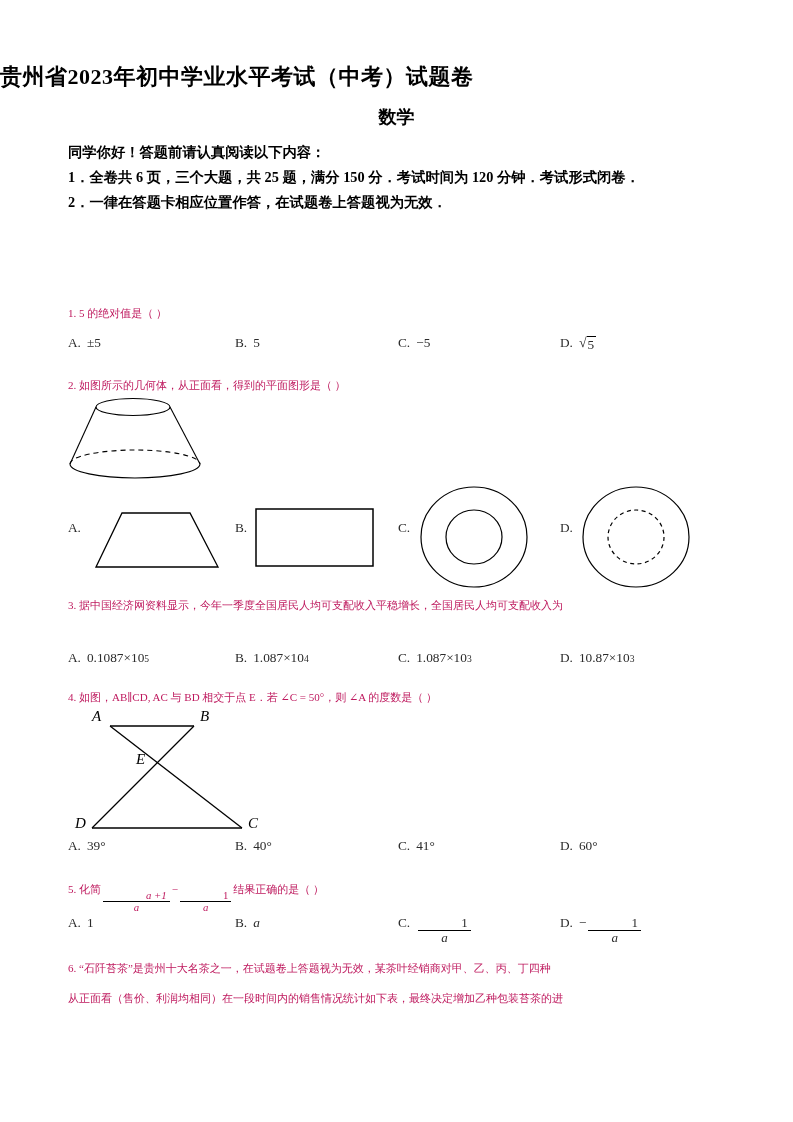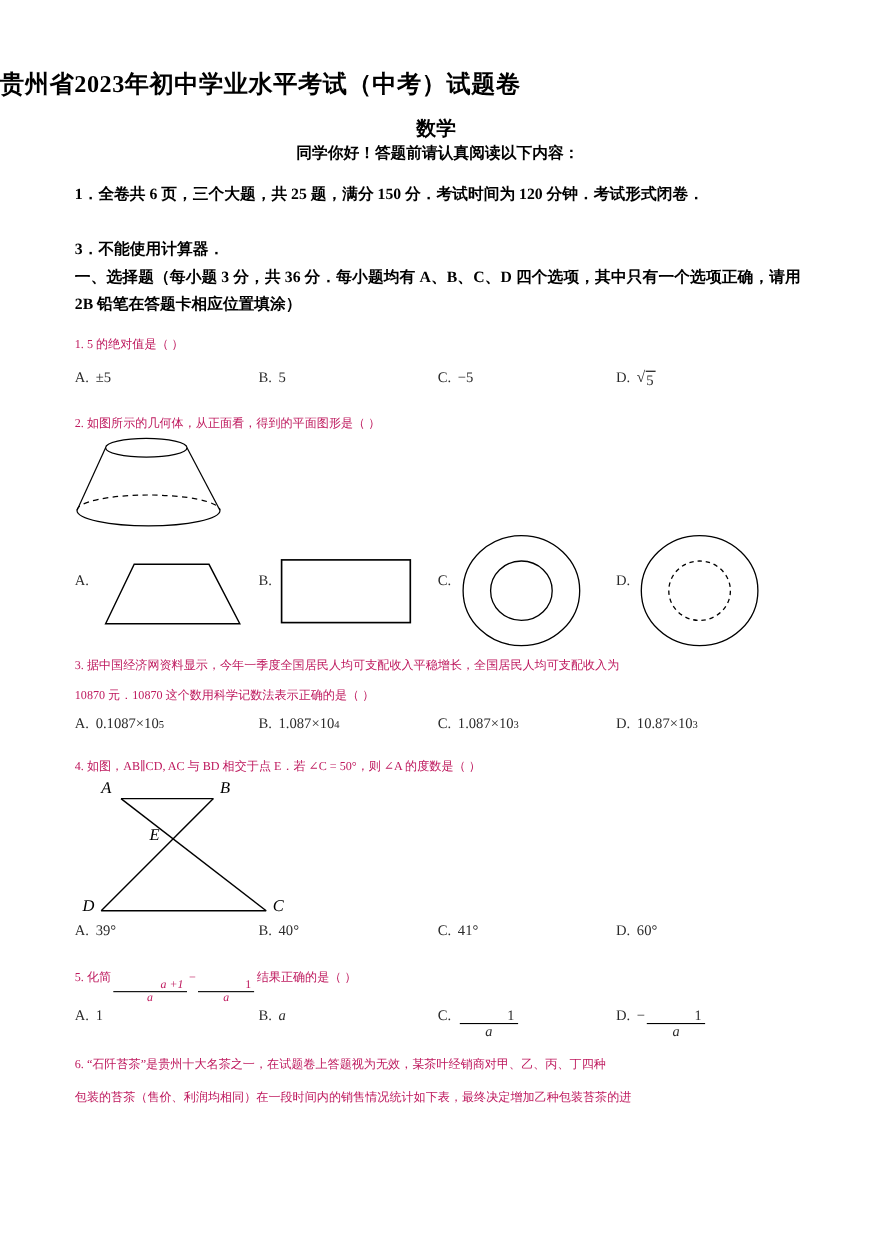--- a/index.html
+++ b/index.html
@@ -126,24 +126,23 @@
   }
 </style>
 </head>
 <body>
 
 <div class="page">
 
   <div class="doc-title">贵州省2023年初中学业水平考试（中考）试题卷</div>
   <div class="doc-subtitle">数学</div>
 
-  <div class="blk bold" style="top:128px;text-align:center;">同学你好！答题前请认真阅读以下内容：</div>
+  <div class="blk bold" style="top:140px;">同学你好！答题前请认真阅读以下内容：</div>
   <div class="blk bold" style="top:165px;">1．全卷共 6 页，三个大题，共 25 题，满分 150 分．考试时间为 120 分钟．考试形式闭卷．</div>
-  <div class="blk bold" style="top:215px;">3．不能使用计算器．</div>
-  <div class="blk bold" style="top:240px; text-align:justify; text-justify:inter-character;">一、选择题（每小题 3 分，共 36 分．每小题均有 A、B、C、D 四个选项，其中只有一个选项正确，请用 2B 铅笔在答题卡相应位置填涂）</div>
+  <div class="blk bold" style="top:190px;">2．一律在答题卡相应位置作答，在试题卷上答题视为无效．</div>
 
   <div class="q" style="top:300px;">
     <span>1.</span>
     <span>5 的绝对值是（       ）</span>
   </div>
   <div class="opts" style="top:335px;">
     <div class="opt oa">
       <span class="lbl">A.</span>
       <span>±5</span>
     </div>
@@ -207,21 +206,20 @@
 
   <svg class="fig" style="left:580px; top:484px;" width="112" height="106" viewBox="0 0 112 106">
     <ellipse cx="56" cy="53" rx="53" ry="50" fill="none" stroke="#000" stroke-width="1.2"></ellipse>
     <ellipse cx="56" cy="53" rx="28" ry="27" fill="none" stroke="#000" stroke-width="1.2" stroke-dasharray="4 3.5"></ellipse>
   </svg>
 
   <div class="q justified" style="top:592px;">
     <span>3.</span>
     <span>据中国经济网资料显示，今年一季度全国居民人均可支配收入平稳增长，全国居民人均可支配收入为</span>
   </div>
-  <div class="q" style="top:619px;">10870 元．10870 这个数用科学记数法表示正确的是（      ）</div>
   <div class="opts" style="top:650px;">
     <div class="opt oa">
       <span class="lbl">A.</span>
       <span>0.1087</span>
         <span>×10</span>
         <sup>5</sup>
     </div>
     <div class="opt ob">
       <span class="lbl">B.</span>
       <span>1.087</span>
@@ -312,16 +310,16 @@
           <span class="num">1</span>
           <span class="den mi">a</span>
         </span>
     </div>
   </div>
 
   <div class="q justified" style="top:955px;">
     <span>6.</span>
     <span>“石阡苔茶”是贵州十大名茶之一，在试题卷上答题视为无效，某茶叶经销商对甲、乙、丙、丁四种</span>
   </div>
-  <div class="q justified" style="top:985px;">包装的苔茶（售价、利润均相同）在一段时间内的销售情况统计如下表，最终决定增加乙种包装苔茶的进</div>
+  <div class="q justified" style="top:985px;">从正面看（售价、利润均相同）在一段时间内的销售情况统计如下表，最终决定增加乙种包装苔茶的进</div>
 
 
 </div>
 
 </body></html>

